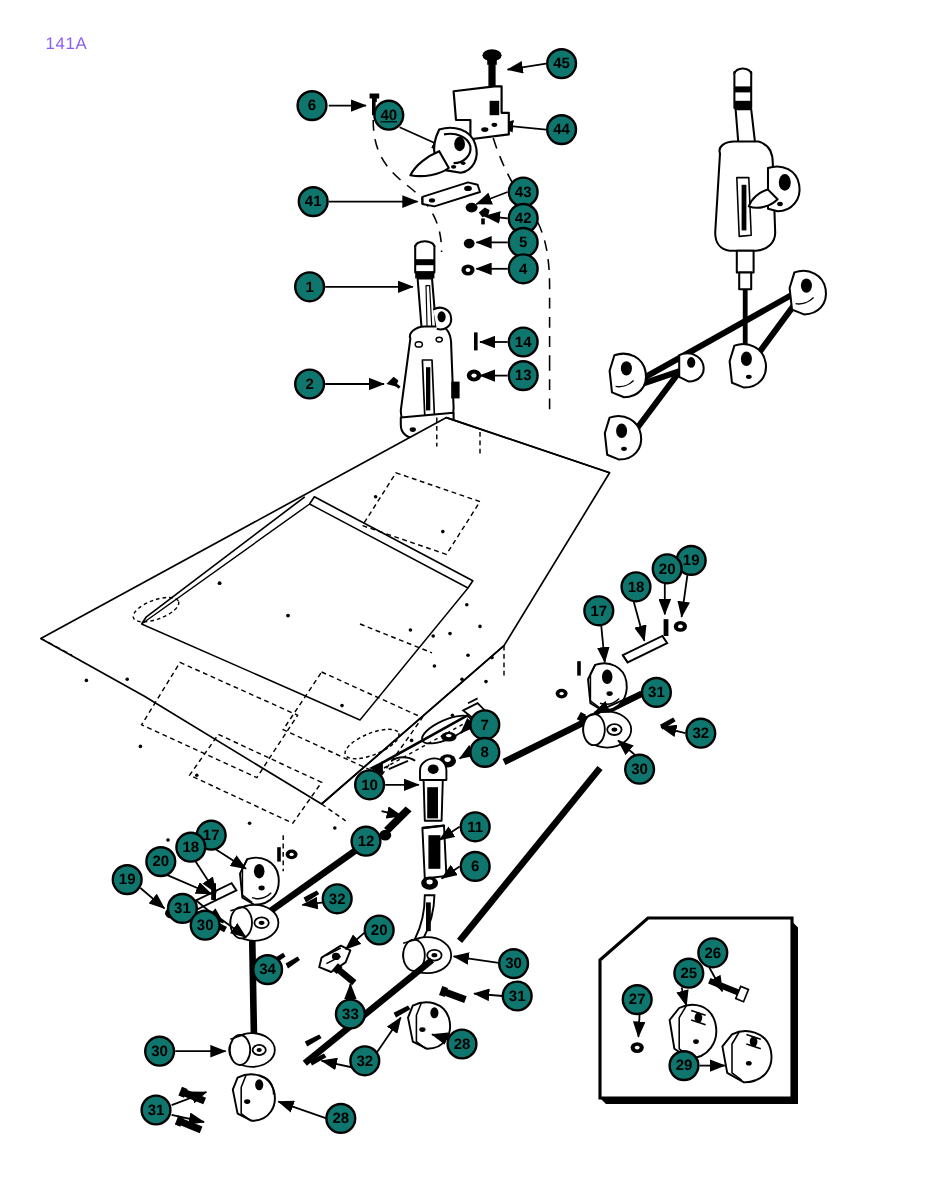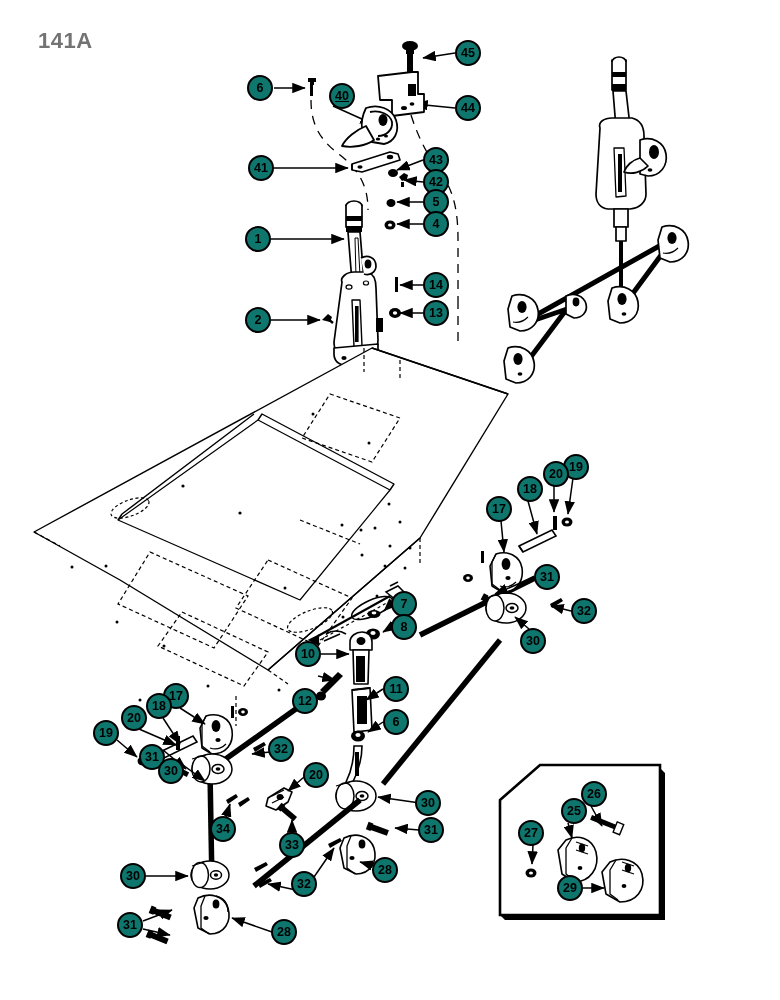--- a/index.html
+++ b/index.html
@@ -15,24 +15,24 @@
     width: 780px;
     height: 1000px;
     background: #ffffff;
     overflow: hidden;
   }
   #page-label {
     position: absolute;
     left: 38px;
     top: 28px;
     font-family: "Liberation Sans", sans-serif;
-    font-weight: bold;
-    font-size: 22px;
+    font-weight: normal;
+    font-size: 14px;
     letter-spacing: 0.5px;
-    color: #737373;
+    color: #8b5cf6;
   }
   #art {
     position: absolute;
     left: 0;
     top: 0;
   }
   .callout-layer {
     position: absolute;
     left: 0;
     top: 0;
@@ -581,21 +581,21 @@
       <line x1="591" y1="806" x2="602" y2="826" marker-end="url(#arrowhead)"></line>
       <line x1="568" y1="823" x2="572" y2="838" marker-end="url(#arrowhead)"></line>
       <line x1="533" y1="845" x2="532" y2="864" marker-end="url(#arrowhead)"></line>
       <line x1="583" y1="888" x2="604" y2="888" marker-end="url(#arrowhead)"></line>
     </g>
   </svg>
 
   <div class="callout-layer">
       <div class="callout" style="left: 468px; top: 53px;">45</div>
       <div class="callout" style="left: 260px; top: 88px;">6</div>
-      <div class="callout" style="left: 342px; top: 96px; text-decoration: underline;">40</div>
+      <div class="callout" style="left: 324px; top: 96px; text-decoration: underline;">40</div>
       <div class="callout" style="left: 468px; top: 108px; text-align: center;">44</div>
       <div class="callout" style="left: 436px; top: 160px;">43</div>
       <div class="callout" style="left: 261px; top: 168px;">41</div>
       <div class="callout" style="left: 436px; top: 182px;">42</div>
       <div class="callout" style="left: 436px; top: 202px;">5</div>
       <div class="callout" style="left: 436px; top: 224px;">4</div>
       <div class="callout" style="left: 258px; top: 239px;">1</div>
       <div class="callout" style="left: 436px; top: 285px;">14</div>
       <div class="callout" style="left: 436px; top: 313px;">13</div>
       <div class="callout" style="left: 258px; top: 320px;">2</div>
@@ -617,21 +617,21 @@
       <div class="callout" style="left: 134px; top: 718px;">20</div>
       <div class="callout" style="left: 106px; top: 733px;">19</div>
       <div class="callout" style="left: 281px; top: 749px;">32</div>
       <div class="callout" style="left: 152px; top: 757px;">31</div>
       <div class="callout" style="left: 316px; top: 775px;">20</div>
       <div class="callout" style="left: 171px; top: 771px;">30</div>
       <div class="callout" style="left: 594px; top: 794px;">26</div>
       <div class="callout" style="left: 574px; top: 811px;">25</div>
       <div class="callout" style="left: 428px; top: 803px;">30</div>
       <div class="callout" style="left: 531px; top: 833px;">27</div>
-      <div class="callout" style="left: 223px; top: 829px;">34</div>
+      <div class="callout" style="left: 223px; top: 808px;">34</div>
       <div class="callout" style="left: 292px; top: 845px;">33</div>
       <div class="callout" style="left: 431px; top: 830px;">31</div>
       <div class="callout" style="left: 385px; top: 870px;">28</div>
       <div class="callout" style="left: 304px; top: 884px;">32</div>
       <div class="callout" style="left: 570px; top: 888px;">29</div>
       <div class="callout" style="left: 133px; top: 876px;">30</div>
       <div class="callout" style="left: 130px; top: 925px;">31</div>
       <div class="callout" style="left: 284px; top: 932px;">28</div>
     </div>
 

